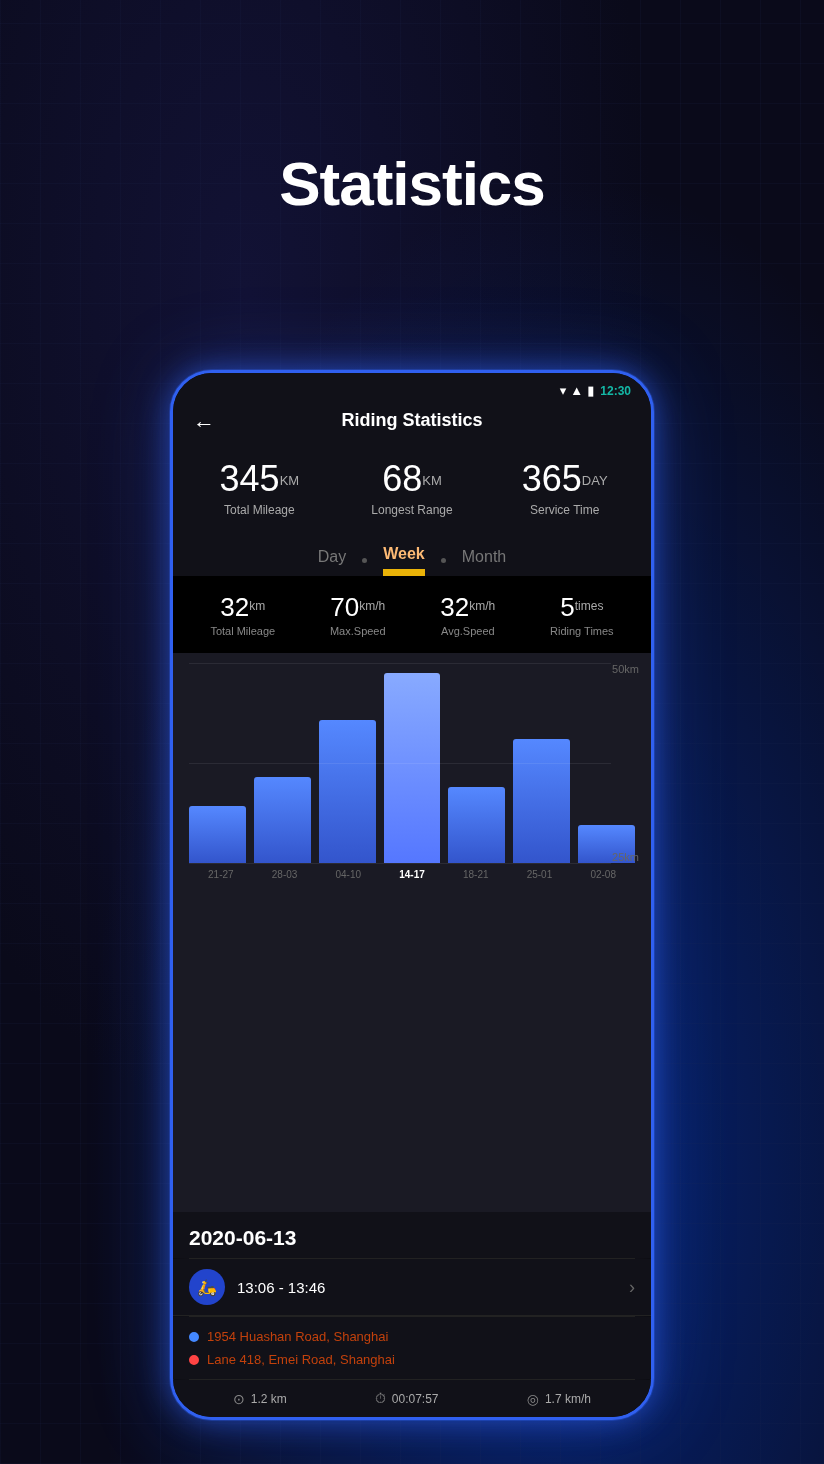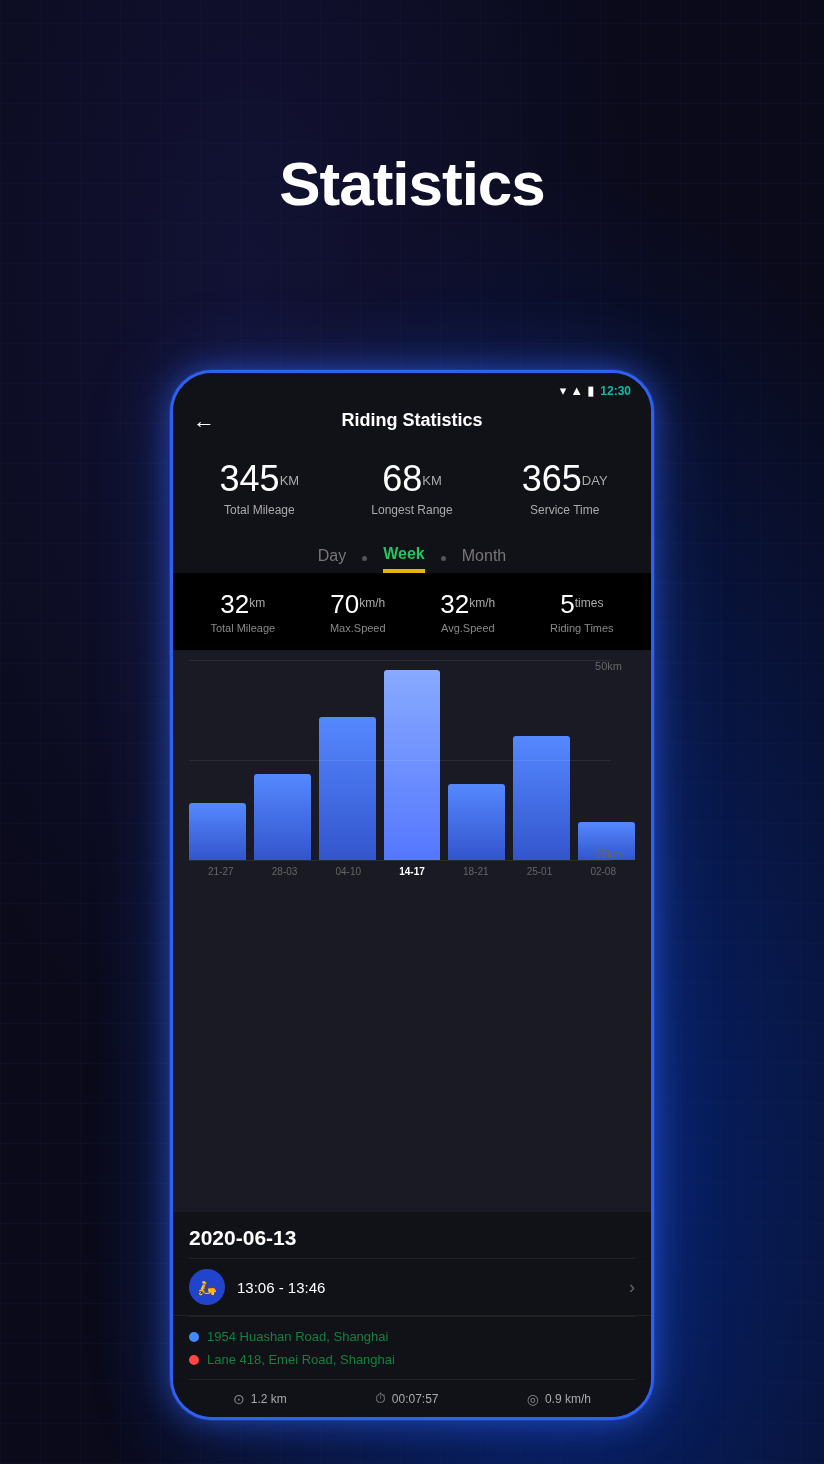--- a/index.html
+++ b/index.html
@@ -156,23 +156,23 @@
       border-radius: 50%;
       background: #555;
     }
     .tab-item {
       color: #777;
       font-size: 16px;
       cursor: pointer;
       padding-bottom: 6px;
     }
     .tab-item.active {
-      color: #22c55e;
+      color: #fdba74;
       font-weight: 700;
-      border-bottom: 4px solid #eab308;
+      border-bottom: 7px solid #eab308;
     }
 
     
     .weekly-stats {
       display: flex;
       justify-content: space-around;
       padding: 16px 10px;
       background: #000000;
       flex-shrink: 0;
     }
@@ -198,21 +198,21 @@
     
     .chart-area {
       background: #1a1a24;
       flex: 1;
       position: relative;
       padding: 10px 16px 0;
       min-height: 280px;
     }
     .chart-y-labels {
       position: absolute;
-      right: 29px;
+      right: 12px;
       top: 10px;
       display: flex;
       flex-direction: column;
       justify-content: space-between;
       height: 200px;
     }
     .y-label {
       color: #666;
       font-size: 11px;
       text-align: right;
@@ -308,21 +308,21 @@
       padding: 4px 0;
     }
     .route-dot {
       width: 10px; height: 10px;
       border-radius: 50%;
       flex-shrink: 0;
     }
     .route-dot.start { background: #4488ff; border: 2px solid #4488ff; }
     .route-dot.end { background: #ff4444; border: 2px solid #ff4444; }
     .route-text {
-      color: #15803d;
+      color: #c2410c;
       font-size: 13px;
     }
 
     
     .trip-meta {
       display: flex;
       justify-content: space-around;
       padding: 10px 16px;
       background: #111118;
       flex-shrink: 0;
@@ -497,18 +497,18 @@
       <div class="meta-item">
         <span class="meta-icon">⊙</span>
         <span class="meta-text">1.2 km</span>
       </div>
       <div class="meta-item">
         <span class="meta-icon">⏱</span>
         <span class="meta-text">00:07:57</span>
       </div>
       <div class="meta-item">
         <span class="meta-icon">◎</span>
-        <span class="meta-text">0.9 km/h</span>
+        <span class="meta-text">1.7 km/h</span>
       </div>
     </div>
 
   </div>
 </div>
 
 </body></html>

